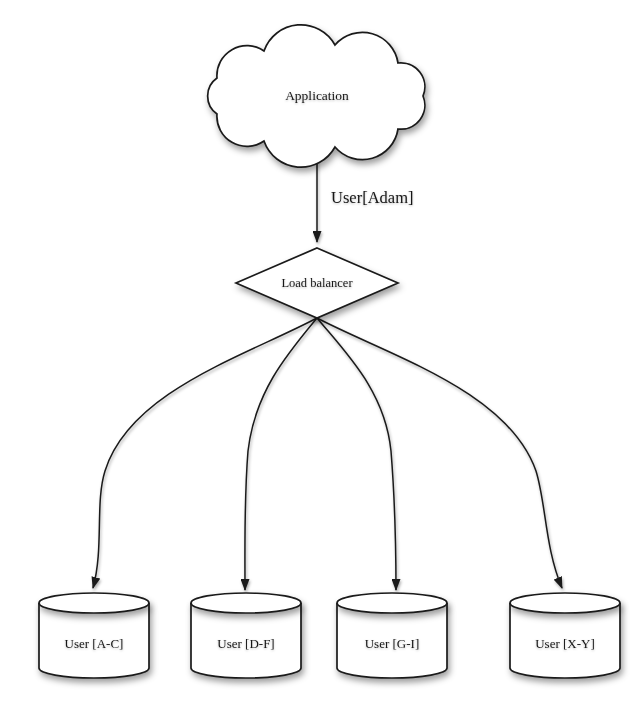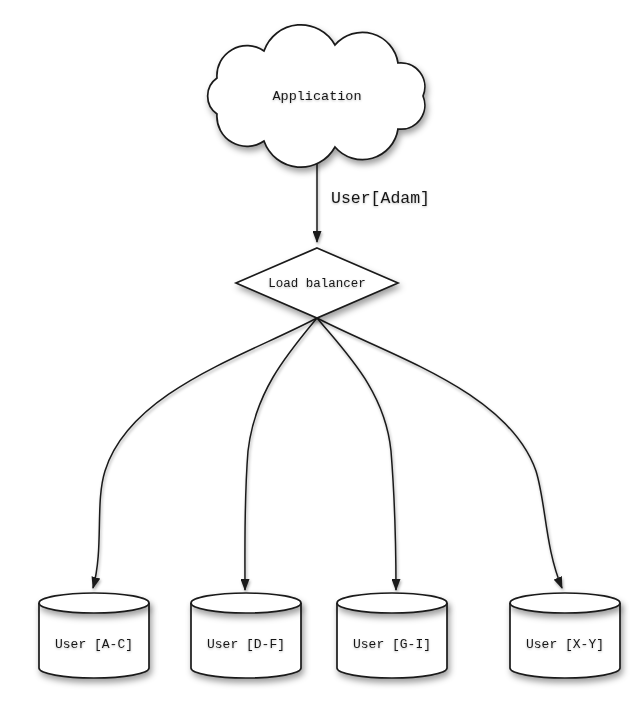--- a/index.html
+++ b/index.html
@@ -5,21 +5,21 @@
   html, body {
     margin: 0;
     padding: 0;
     background: #ffffff;
   }
   #canvas {
     position: relative;
     width: 642px;
     height: 728px;
     background: #ffffff;
-    font-family: Liberation Mono, monospace;
+    font-family: Liberation Serif, serif;
   }
   svg { display: block; }
   .shape {
     fill: #ffffff;
     stroke: #1a1a1a;
     stroke-width: 1.7;
     filter: drop-shadow(2px 4px 3px rgba(0,0,0,0.38));
   }
   .edge {
     fill: none;

